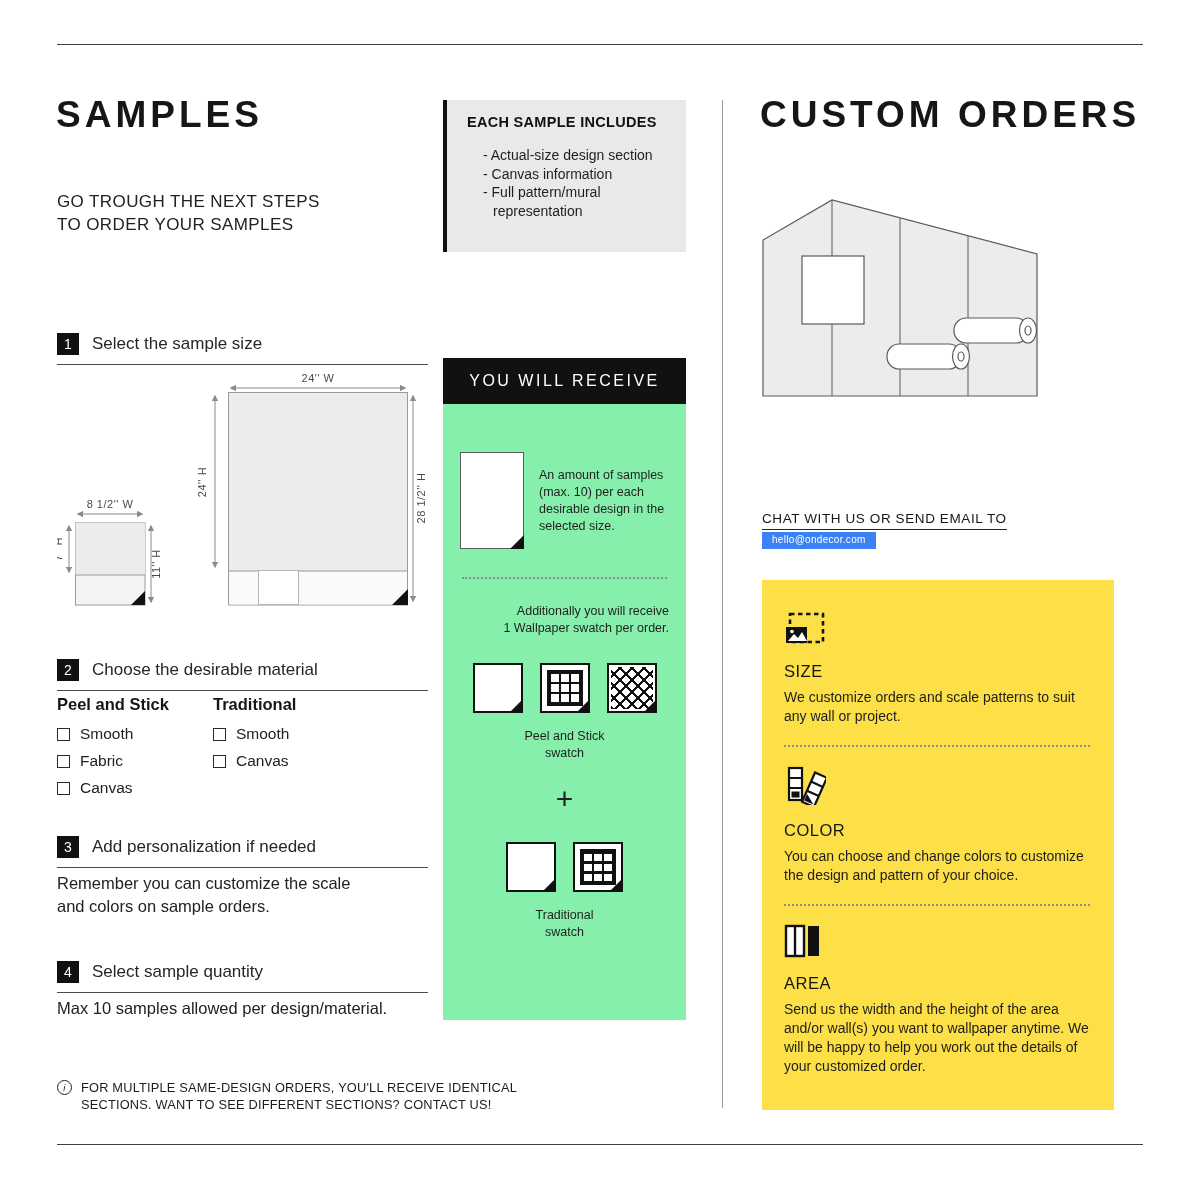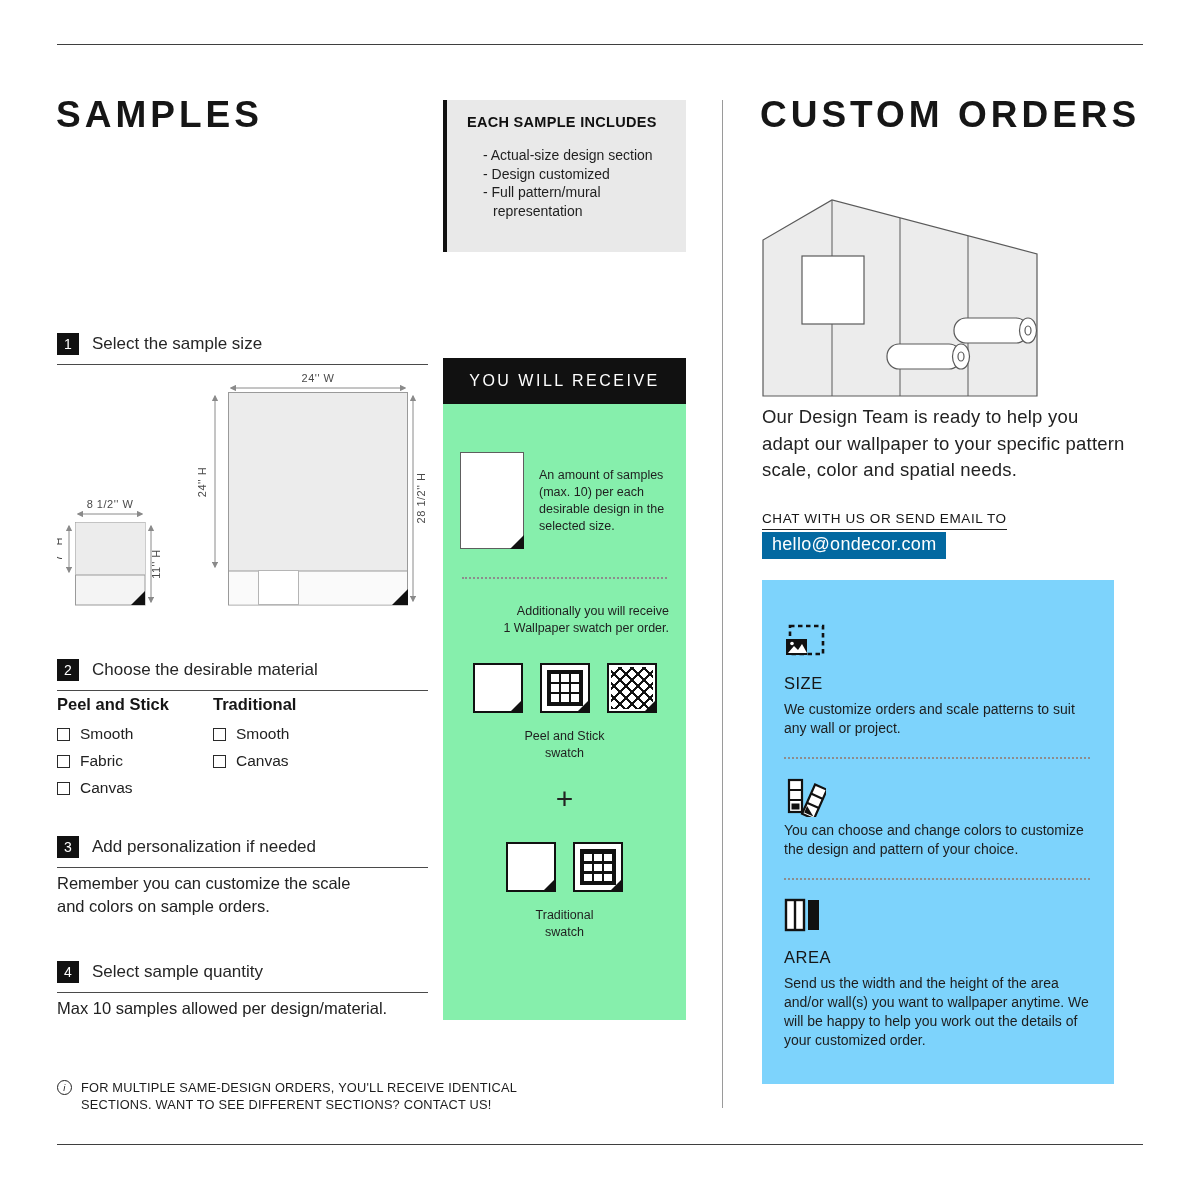--- a/index.html
+++ b/index.html
@@ -109,40 +109,42 @@
   .custom-intro {
     position:absolute; left:762px; top:404px; width:364px;
     font-size:18.5px; line-height:26.5px; letter-spacing:.2px; color:#222;
   }
   .contact-label {
     position:absolute; left:762px; top:511px; display:inline-block;
     font-size:13.5px; letter-spacing:.6px; color:#161616;
     border-bottom:1.5px solid #222; padding-bottom:3px;
   }
   .email-badge {
-    position:absolute; left:762px; top:532px; background:#0369a1; color:#fff;
-    font-size:18px; letter-spacing:.3px; padding:2px 10px 4px; cursor:pointer;
+    position:absolute; left:762px; top:532px; background:#3b82f6; color:#fff;
+    font-size:10px; letter-spacing:.3px; padding:2px 10px 4px; cursor:pointer;
   }
   .features {
     position:absolute; left:762px; top:580px; width:352px; box-sizing:border-box;
-    background:#7dd3fc; padding:44px 24px 34px 22px;
+    background:#fde047; padding:32px 24px 34px 22px;
   }
   .feat-name { font-size:16.5px; letter-spacing:.5px; margin:12px 0 7px; color:#161616; }
   .feat-text { font-size:14px; line-height:19px; color:#1d1d1d; }
   .dotted-div2 { border-top:2px dotted #8d8d8d; margin:19px 0 18px; }
 </style>
 </head>
 <body>
 
 <div class="page">
 
   <div class="rule rule-top"></div>
   <div class="rule rule-bottom"></div>
 
   <div class="big-title samples-title">SAMPLES</div>
+  <div class="samples-intro">GO TROUGH THE NEXT STEPS
+TO ORDER YOUR SAMPLES</div>
 
   <div class="step-row" style="top:333px;">
     <span class="step-num">1</span>
     <span class="step-label">Select the sample size</span>
   </div>
 
   <svg class="size-diagram" width="380" height="240" viewBox="0 0 380 240">
     <defs>
       <marker id="arr" viewBox="0 0 10 10" refX="8" refY="5" markerWidth="6.5" markerHeight="6.5" orient="auto-start-reverse">
         <path d="M0 0 L10 5 L0 10 z" fill="#8a8a8a"></path>
@@ -227,21 +229,21 @@
 
   <div class="footnote">
     <span class="info-icon">i</span>
     <span>FOR MULTIPLE SAME-DESIGN ORDERS, YOU'LL RECEIVE IDENTICAL SECTIONS. WANT TO SEE DIFFERENT SECTIONS? CONTACT US!</span>
   </div>
 
   <div class="includes-box">
     <div class="includes-title">EACH SAMPLE INCLUDES</div>
     <ul class="includes-list">
       <li>Actual-size design section</li>
-      <li>Design customized</li>
+      <li>Canvas information</li>
       <li>Full pattern/mural representation</li>
     </ul>
   </div>
 
   <div class="receive">
     <div class="receive-header">
       <span>YOU WILL RECEIVE</span>
     </div>
     <div class="receive-body">
       <div class="receive-row1">
@@ -301,21 +303,20 @@
     <g fill="#ffffff" stroke="#5a5a5a" stroke-width="1.2">
       <rect x="192" y="126" width="74" height="25" rx="12"></rect>
       <ellipse cx="266" cy="138.5" rx="8.5" ry="12.5"></ellipse>
       <ellipse cx="266" cy="138.5" rx="3" ry="4.5"></ellipse>
       <rect x="125" y="152" width="74" height="25" rx="12"></rect>
       <ellipse cx="199" cy="164.5" rx="8.5" ry="12.5"></ellipse>
       <ellipse cx="199" cy="164.5" rx="3" ry="4.5"></ellipse>
     </g>
   </svg>
 
-  <div class="custom-intro">Our Design Team is ready to help you adapt our wallpaper to your specific pattern scale, color and spatial needs.</div>
 
   <div class="contact-label">CHAT WITH US OR SEND EMAIL TO</div>
   <div class="email-badge">hello@ondecor.com</div>
 
   <div class="features">
 
     <div class="feature">
       <svg width="42" height="34" viewBox="0 0 42 34">
         <rect x="6" y="2" width="33" height="28" fill="none" stroke="#111" stroke-width="2.6" stroke-dasharray="4.5 3.5"></rect>
         <rect x="2" y="15" width="21" height="16" fill="#111"></rect>
@@ -332,20 +333,21 @@
       <svg width="42" height="40" viewBox="0 0 42 40">
         <g transform="rotate(24 14 36)">
           <rect x="18" y="3" width="13" height="32" fill="#fff" stroke="#111" stroke-width="2.2"></rect>
           <path d="M18 13 h13 M18 23 h13" stroke="#111" stroke-width="2.2"></path>
           <path d="M19.5 26 l10 7 -10 0 z" fill="#111"></path>
         </g>
         <rect x="5" y="3" width="13" height="32" fill="#fff" stroke="#111" stroke-width="2.2"></rect>
         <path d="M5 13 h13 M5 23 h13" stroke="#111" stroke-width="2.2"></path>
         <rect x="7.5" y="26.5" width="8" height="6" fill="#111"></rect>
       </svg>
+      <div class="feat-name">COLOR</div>
       <div class="feat-text">You can choose and change colors to customize the design and pattern of your choice.</div>
     </div>
 
     <div class="dotted-div2"></div>
 
     <div class="feature">
       <svg width="38" height="34" viewBox="0 0 38 34">
         <rect x="2" y="2" width="18" height="30" fill="#fff" stroke="#111" stroke-width="2.4"></rect>
         <line x1="11" y1="2" x2="11" y2="32" stroke="#111" stroke-width="2.4"></line>
         <rect x="24" y="2" width="11" height="30" fill="#111"></rect>

